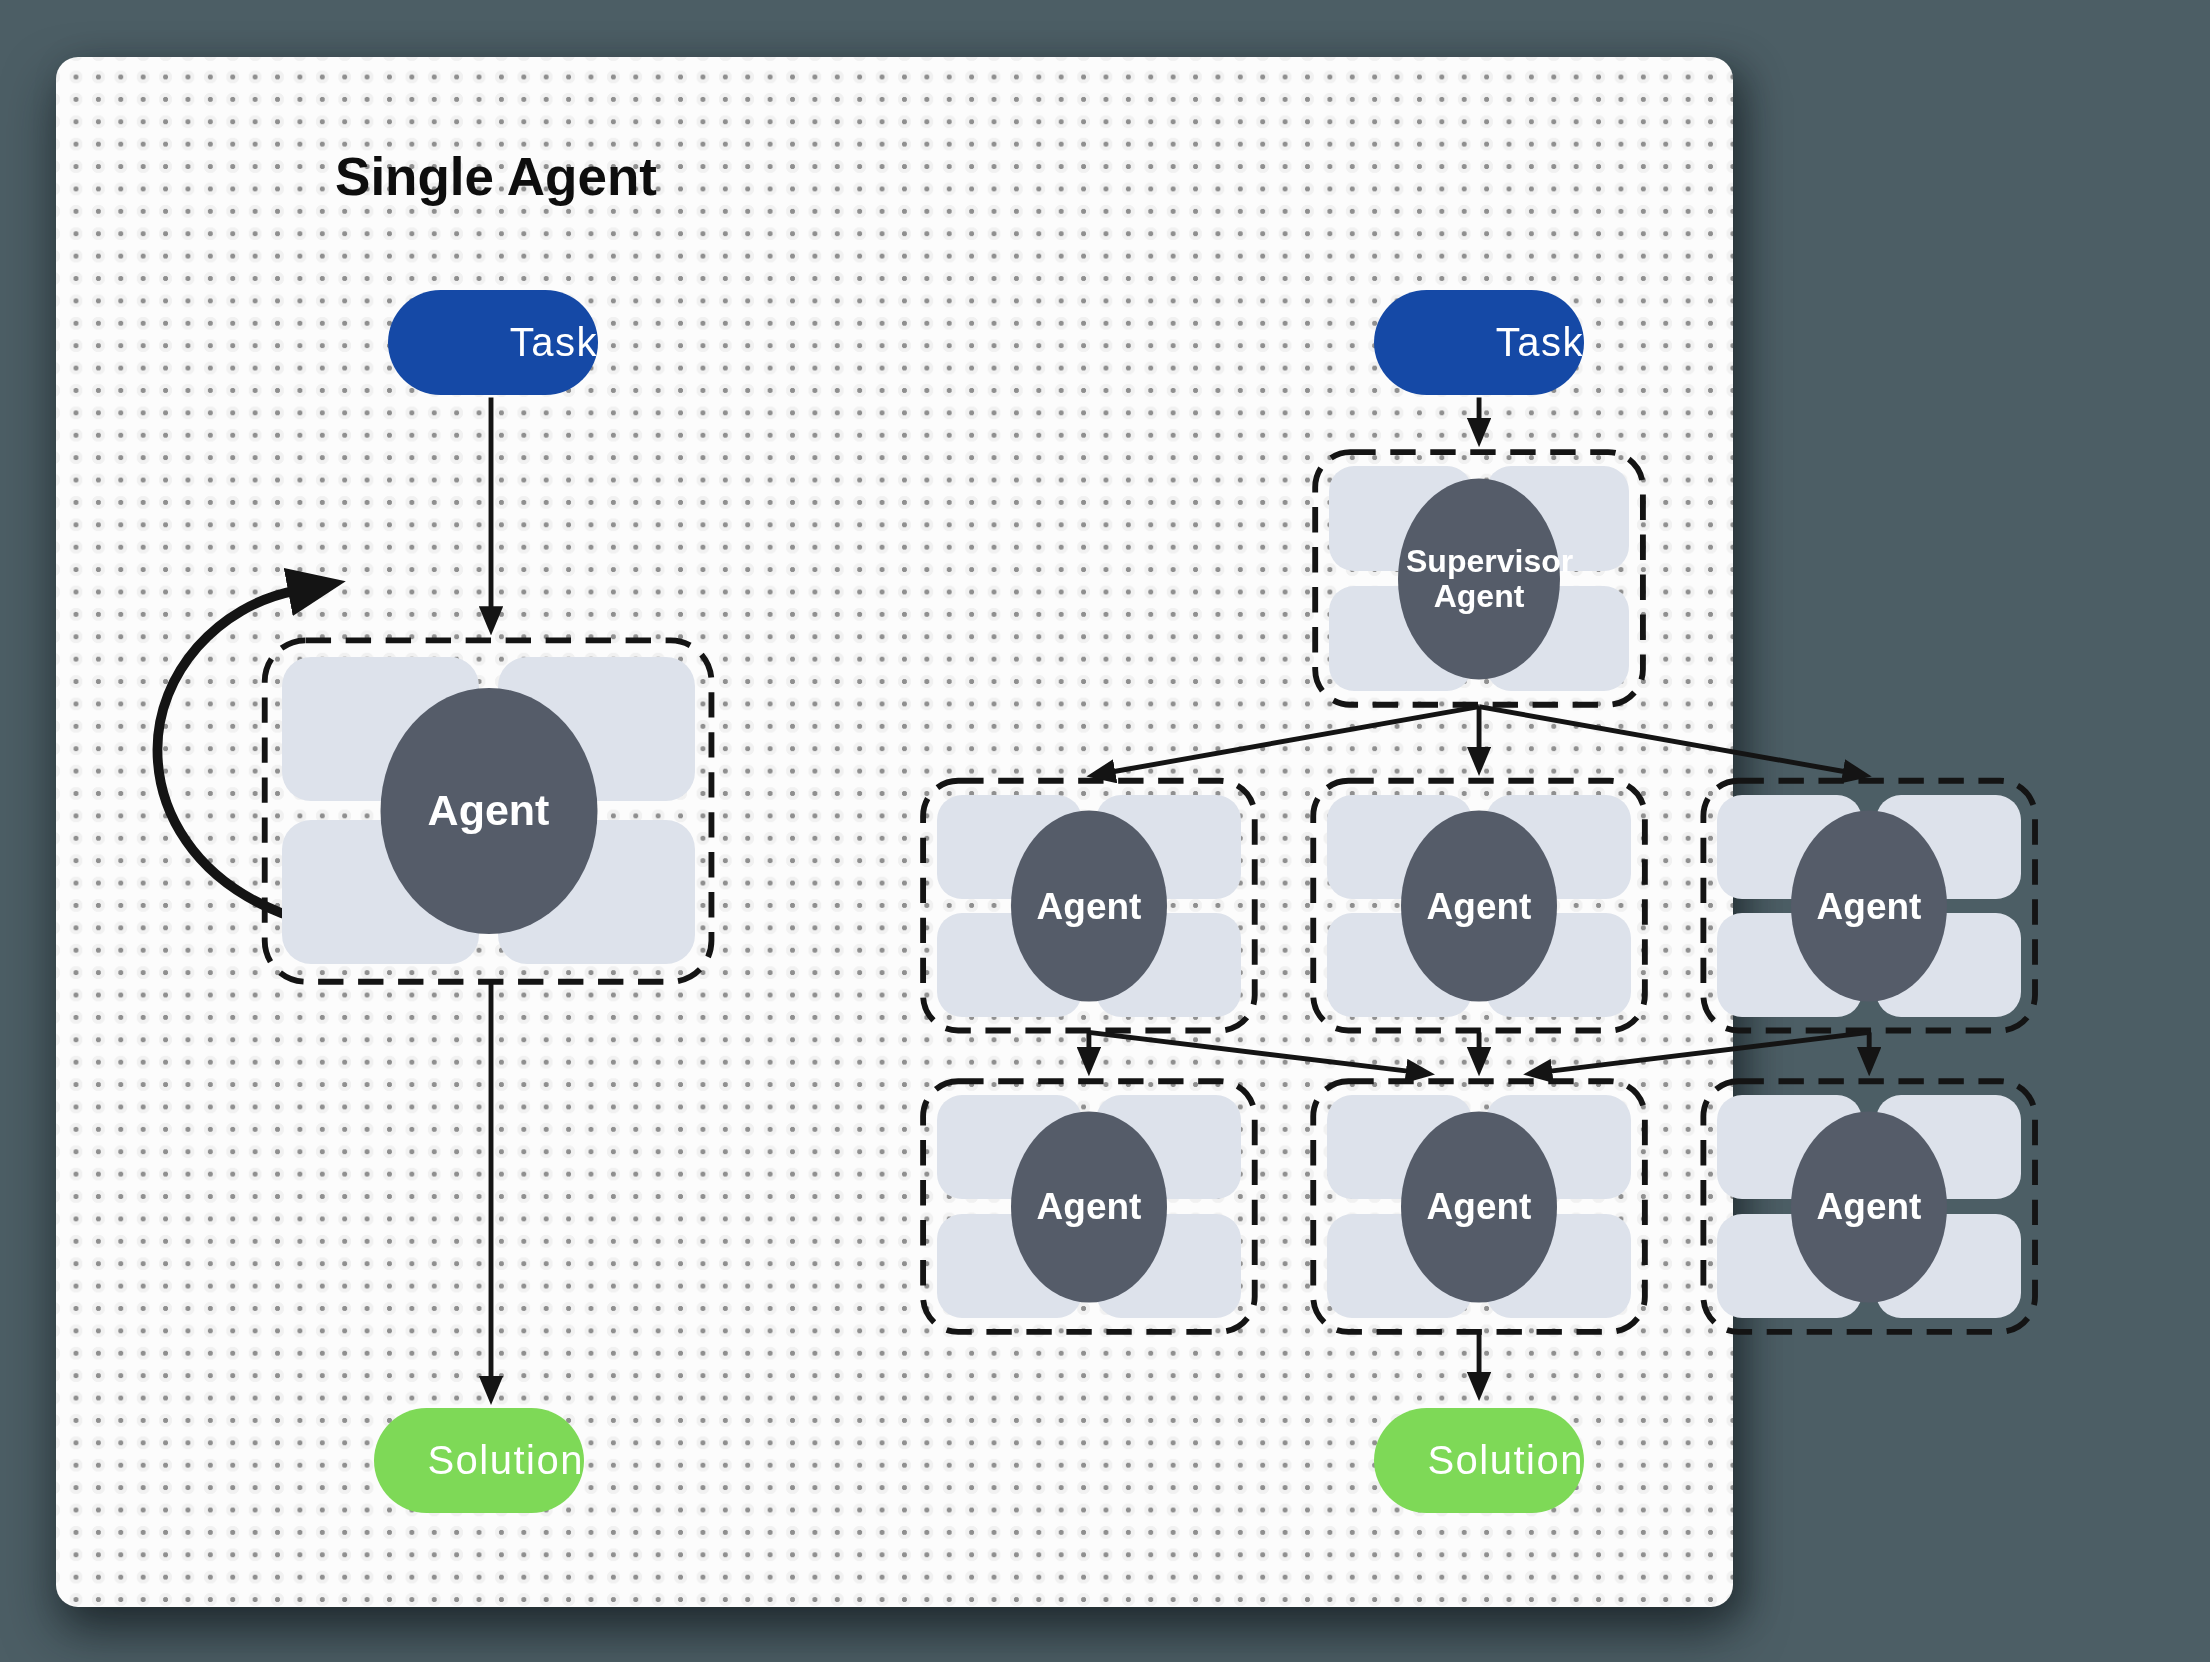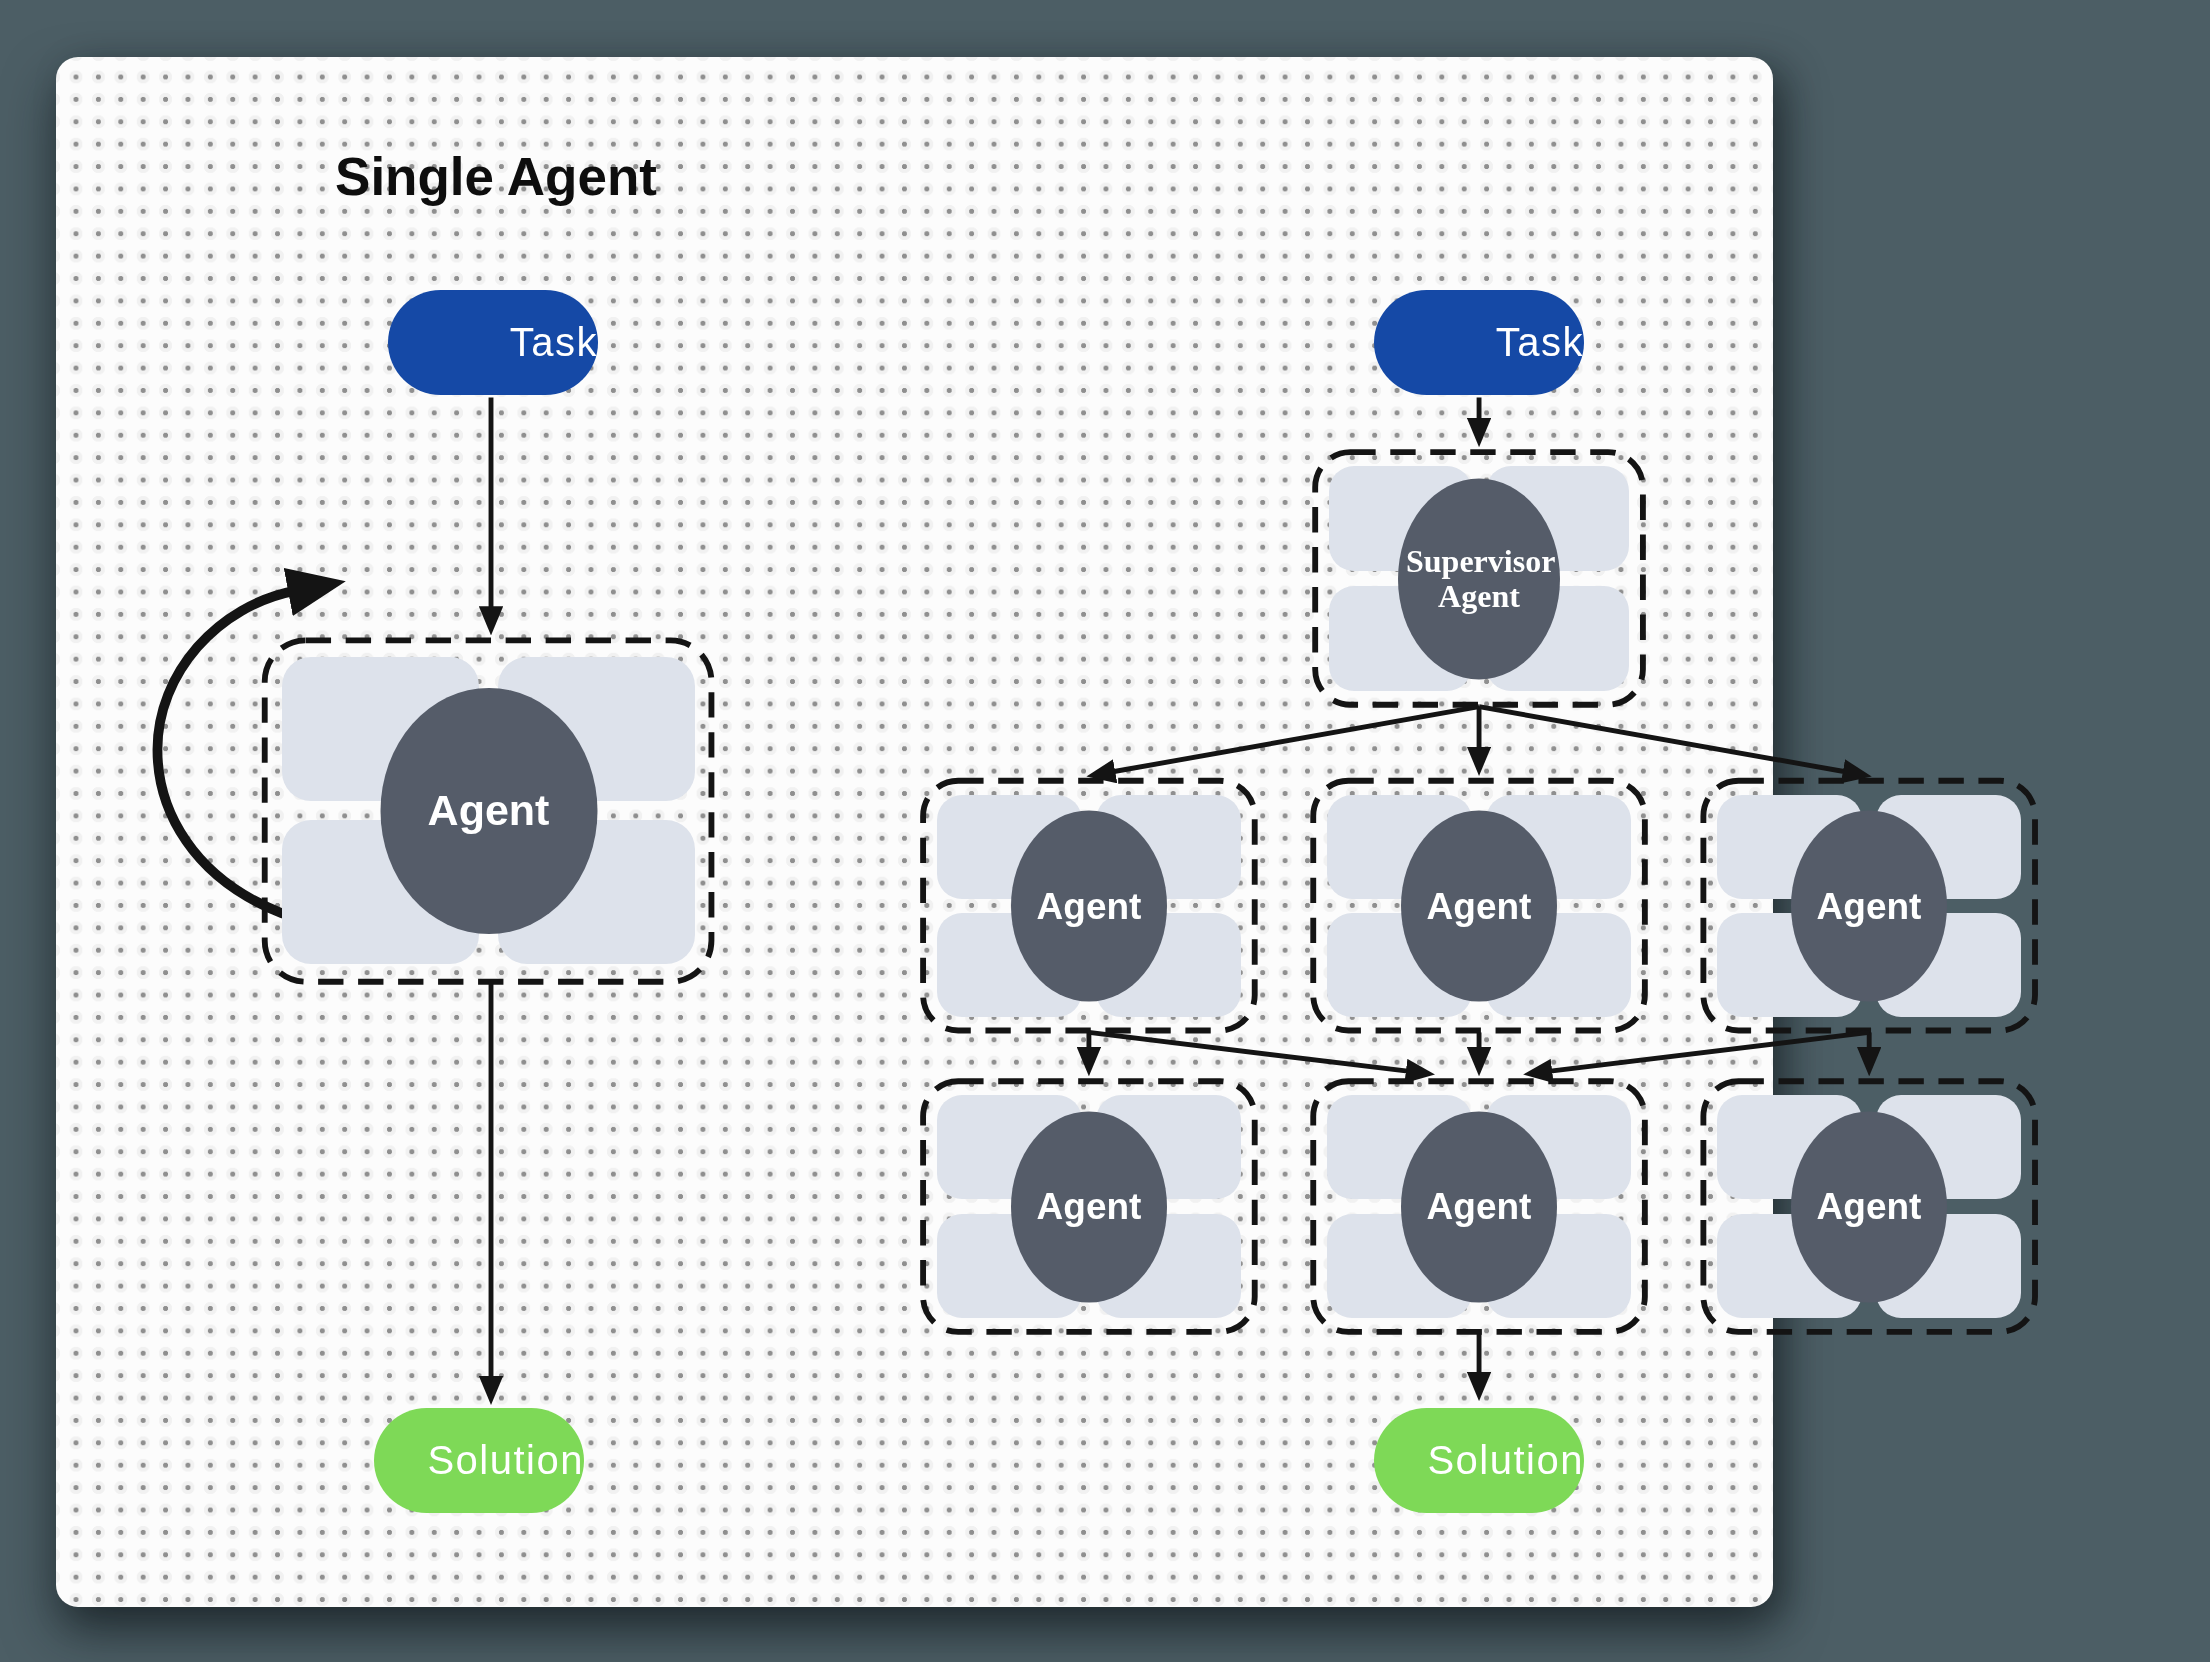--- a/index.html
+++ b/index.html
@@ -12,21 +12,20 @@
   .card{
     position:absolute;left:56px;top:57px;width:1677px;height:1550px;
     border-radius:22px;
     background-color:var(--card_bg,#fcfcfc);
     background-image:
       radial-gradient(circle, var(--dot,#8f8f8f) 2.2px, rgba(0,0,0,0) 2.9px),
       radial-gradient(circle, #f1f1f1 6.3px, rgba(0,0,0,0) 6.8px);
     background-size:22.4px 22.4px,22.4px 22.4px;
     background-position:8.8px 8.8px,8.8px 8.8px;
     box-shadow:0 25px 51px rgba(12,20,24,.55), 13.7px 9.8px 33px rgba(12,20,24,.35);
-    padding-left:40px;
   }
   .connectors{position:absolute;left:0;top:0;width:2098px;height:1550px;pointer-events:none;}
   .connectors path.arrow{fill:none;stroke:var(--arrow,#121212);stroke-width:5;}
   .connectors path.loop{fill:none;stroke:var(--arrow,#121212);stroke-width:10;stroke-linecap:round;}
   .connectors rect.dashed-box{fill:none;stroke:var(--arrow,#141414);stroke-width:6;stroke-dasharray:26 15;}
   .title{
     position:absolute;transform:translateX(-50%);
     font-size:53px;font-weight:700;color:var(--title_text,#0e0e0e);
     white-space:nowrap;line-height:1;
   }
@@ -46,21 +45,21 @@
   .small .chip,.sup .chip{border-radius:25px;}
   .circle{
     position:absolute;left:50%;top:50%;transform:translate(-50%,-50%);
     border-radius:50%;background:var(--agent_circle,#555c69);
     display:flex;align-items:center;justify-content:center;
     color:#fff;font-weight:700;text-align:center;
   }
   .big .circle{width:217px;height:246px;font-size:43px;}
   .small .circle{width:156px;height:191px;font-size:37px;}
   .sup .circle{width:162px;height:201px;font-size:32px;line-height:1.08;}
-  .sup .circle span{display:block;width:146px;font-family:Liberation Serif, serif;}
+  .sup .circle span{display:block;width:146px;}
 </style>
 </head>
 <body>
 
 <div class="card">
 
   <svg class="connectors" viewBox="0 0 2151 1589" xmlns="http://www.w3.org/2000/svg">
     <defs>
       <marker id="ah" markerWidth="6" markerHeight="5" refX="0.8" refY="2.5" orient="auto" markerUnits="strokeWidth">
         <path d="M0,0 L6,2.5 L0,5 Z" fill="#141414"></path>

